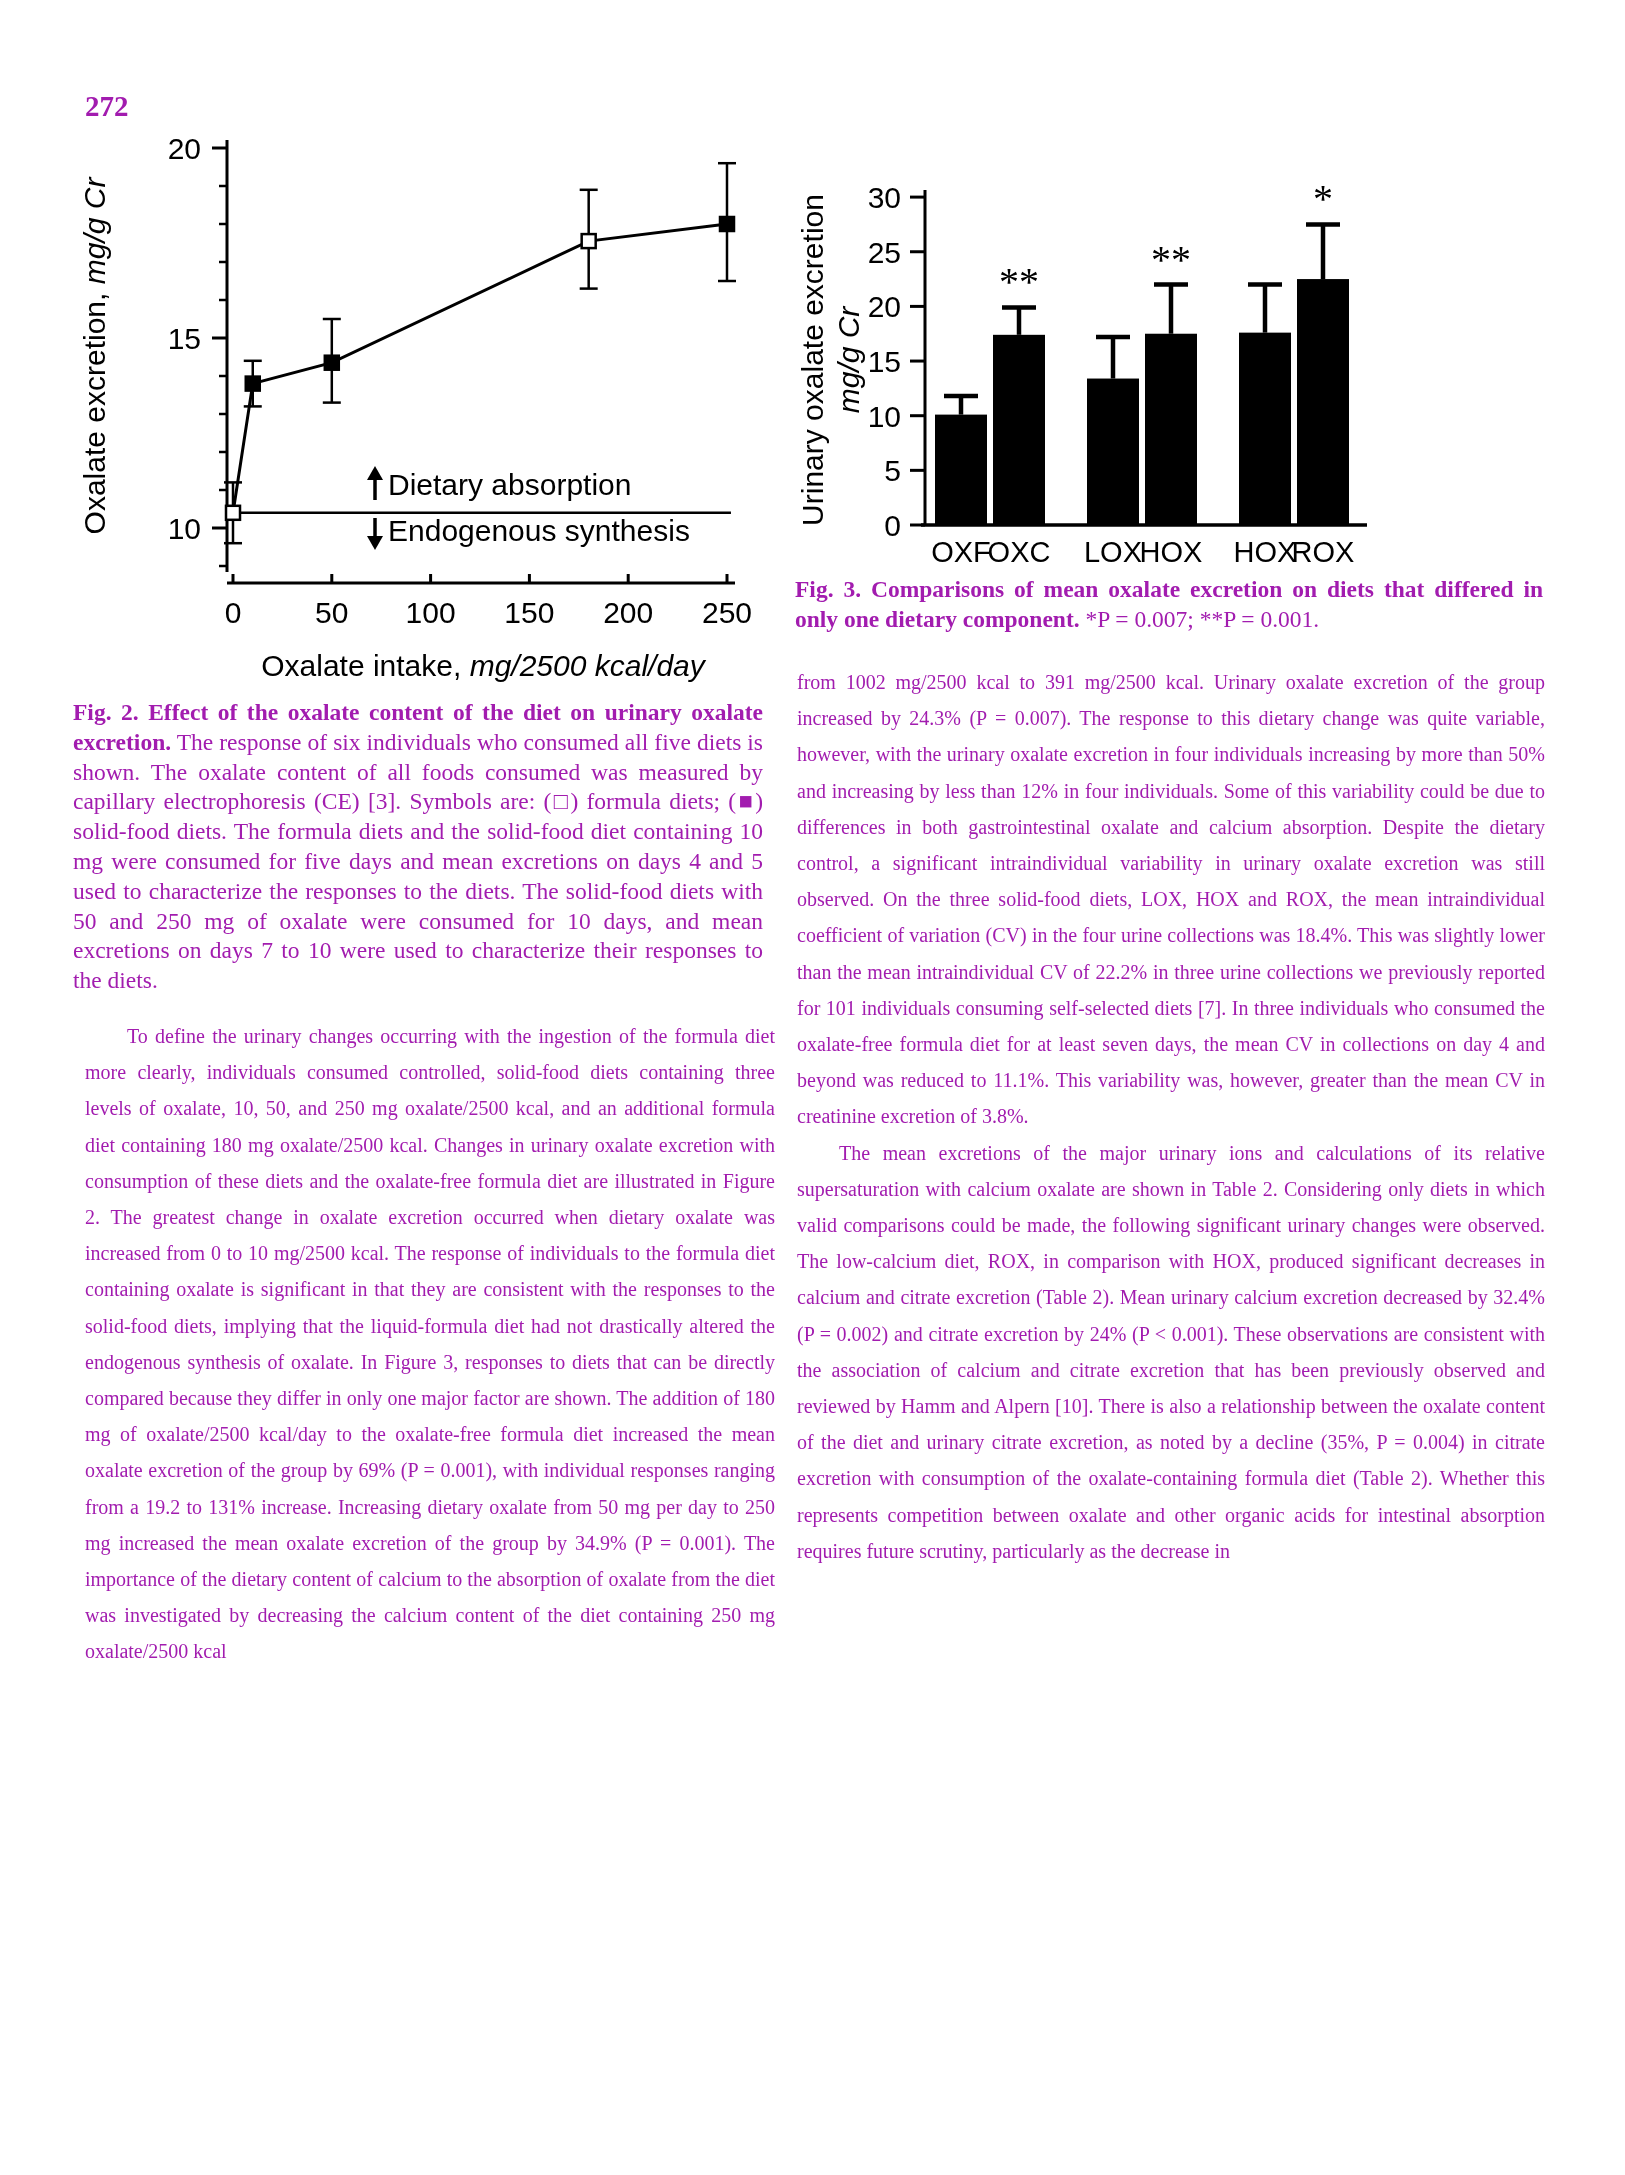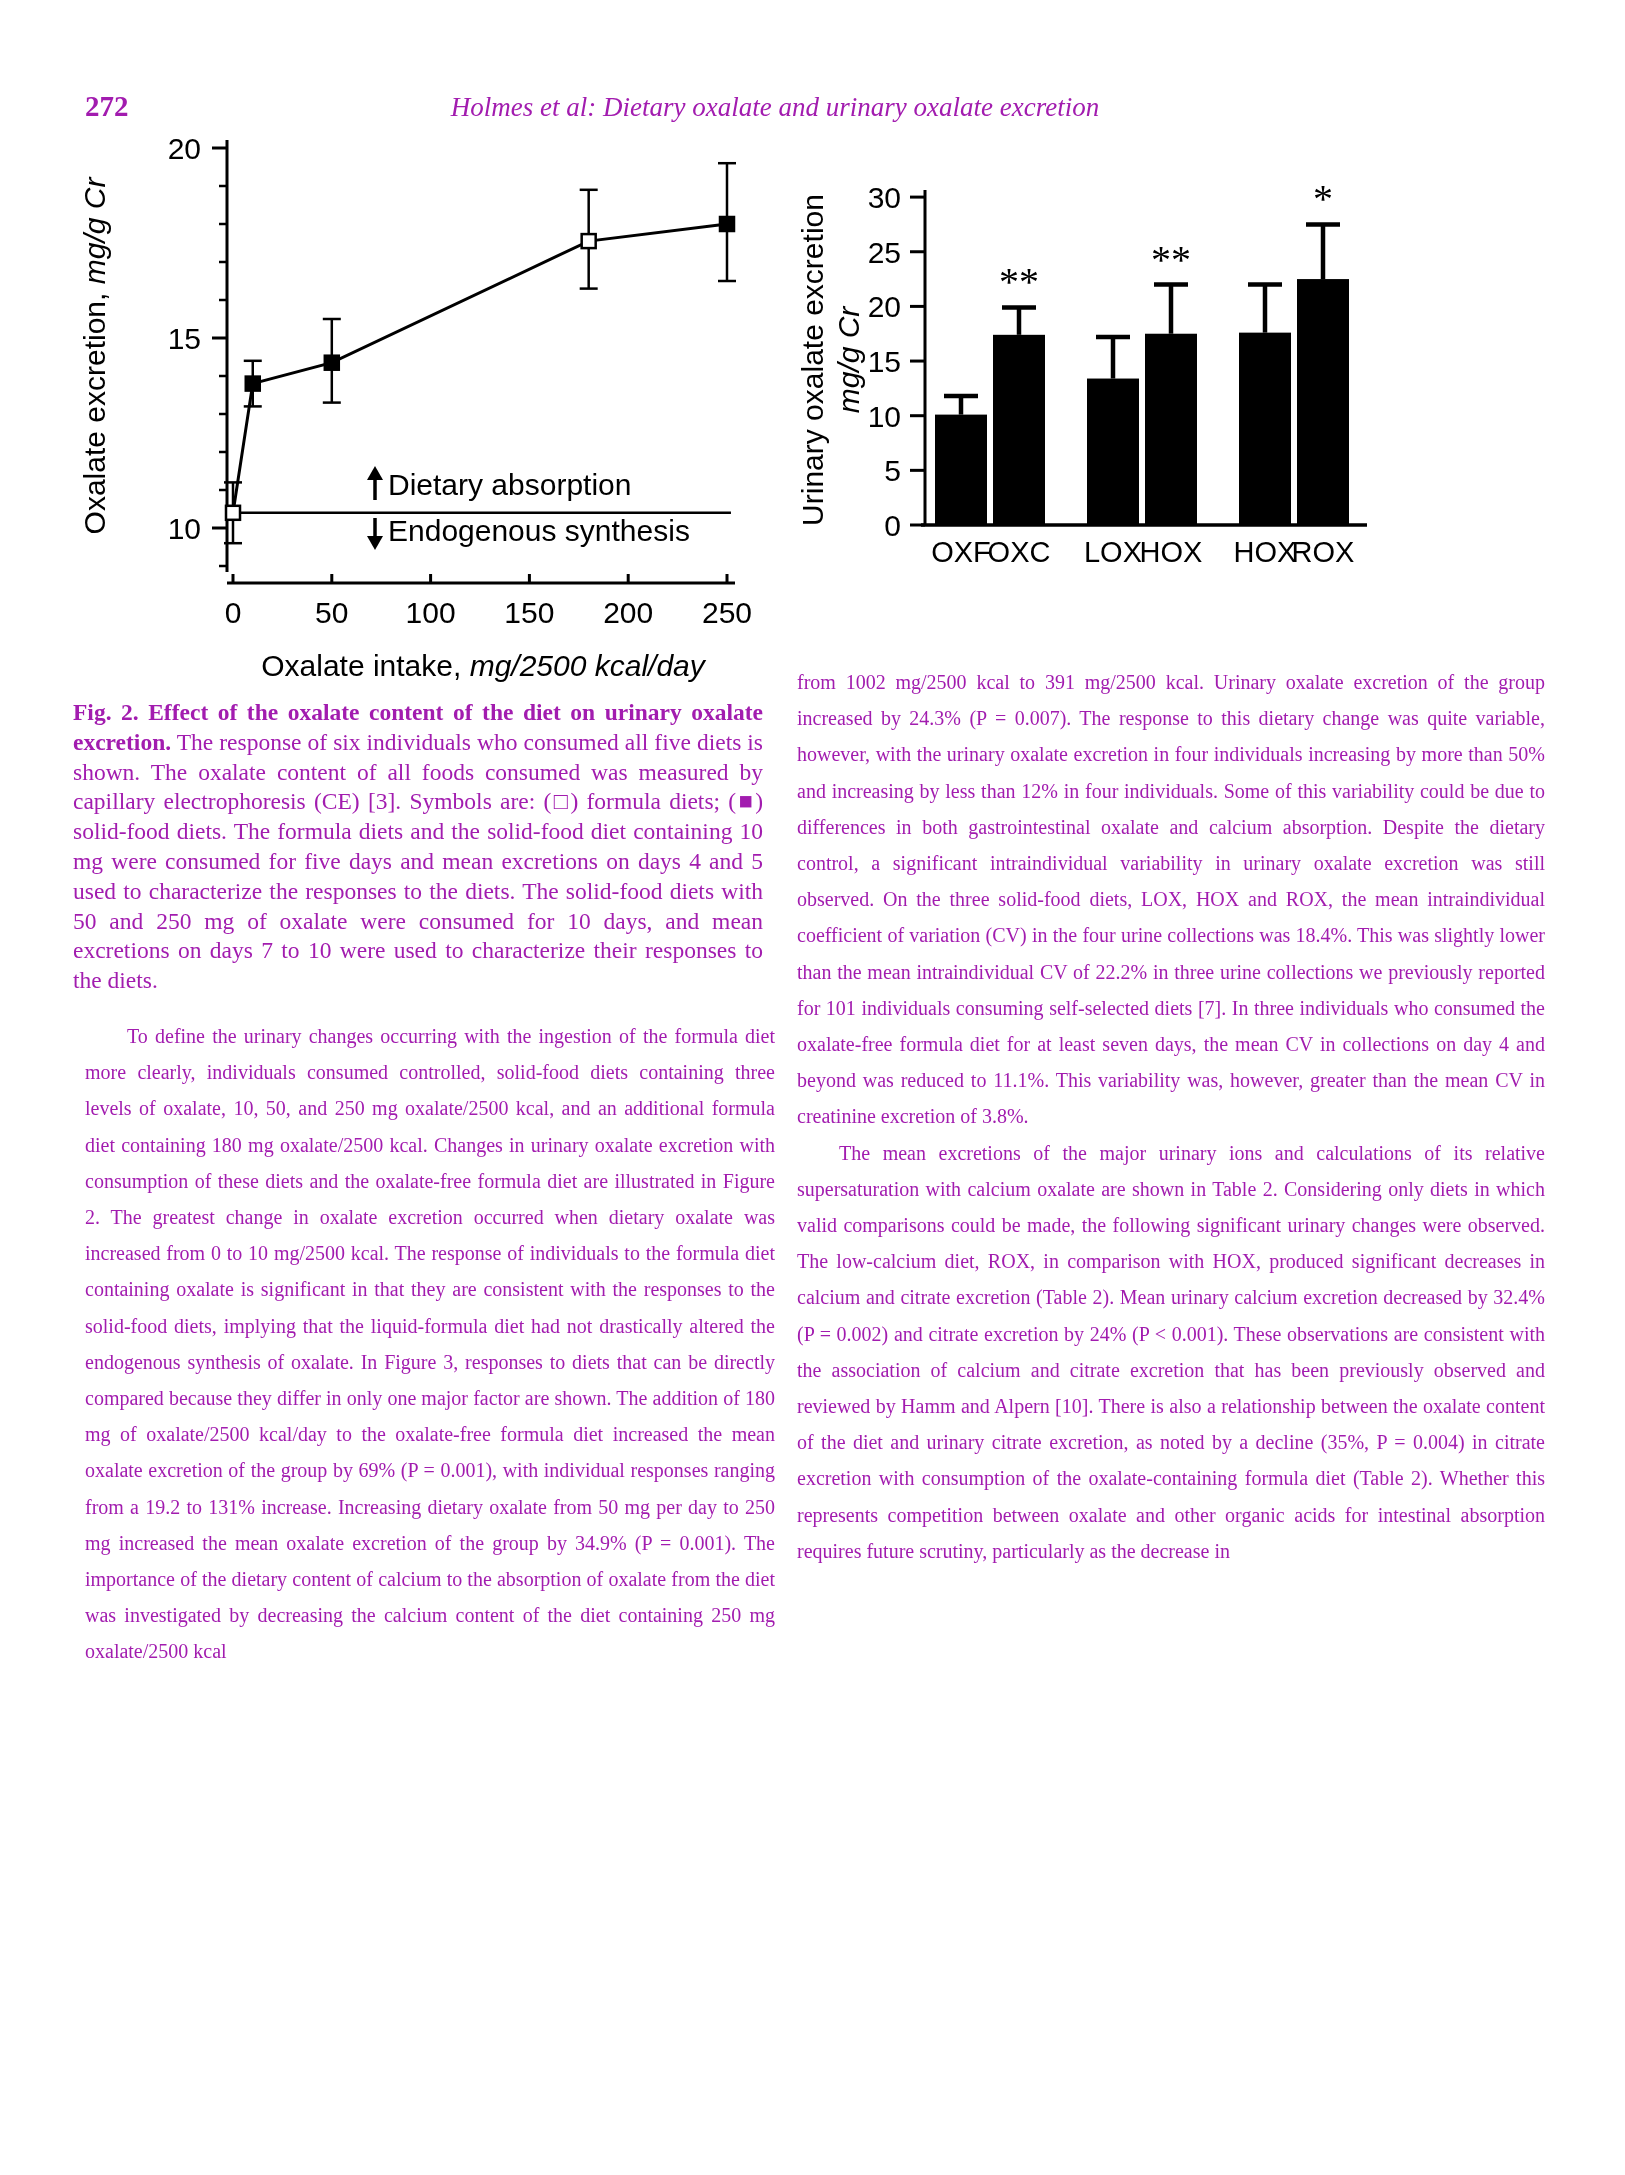--- a/index.html
+++ b/index.html
@@ -23,21 +23,20 @@
   .col p.noindent{text-indent:0;}
   .col-left{left:85px;top:1018px;width:690px;}
   .col-right{left:797px;top:664px;width:748px;}
 </style>
 </head>
 <body>
 
 <div class="page">
 
   <span class="pagenum">272</span>
-  <span class="running-title">Holmes et al: Dietary oxalate and urinary oxalate excretion</span>
 
   <svg id="fig2-svg" class="chart-svg" viewBox="0 0 700 600">
       <line x1="152" y1="12" x2="152" y2="444" stroke="#000" stroke-width="3"></line>
       <line x1="137" y1="400" x2="152" y2="400" stroke="#000" stroke-width="3"></line>
       <text x="126" y="411" class="axt" text-anchor="end">10</text>
       <line x1="137" y1="210" x2="152" y2="210" stroke="#000" stroke-width="3"></line>
       <text x="126" y="221" class="axt" text-anchor="end">15</text>
       <line x1="137" y1="20" x2="152" y2="20" stroke="#000" stroke-width="3"></line>
       <text x="126" y="31" class="axt" text-anchor="end">20</text>
       <line x1="144" y1="438" x2="152" y2="438" stroke="#000" stroke-width="2.5"></line>
@@ -135,20 +134,21 @@
       <line x1="470" y1="184.63199999999998" x2="470" y2="136.54000000000002" stroke="#000" stroke-width="4.5"></line>
       <line x1="453" y1="136.54000000000002" x2="487" y2="136.54000000000002" stroke="#000" stroke-width="4.5"></line>
       <text x="470" y="414" class="axt2" text-anchor="middle">HOX</text>
       <rect x="502" y="131.07500000000002" width="52" height="245.92499999999998" fill="#000000"></rect>
       <line x1="528" y1="131.07500000000002" x2="528" y2="76.42500000000001" stroke="#000" stroke-width="4.5"></line>
       <line x1="511" y1="76.42500000000001" x2="545" y2="76.42500000000001" stroke="#000" stroke-width="4.5"></line>
       <text x="528" y="64.42500000000001" class="star" text-anchor="middle">*</text>
       <text x="528" y="414" class="axt2" text-anchor="middle">ROX</text>
     </svg>
 
+  <p class="caption fig3cap"><b>Fig. 3. Comparisons of mean oxalate excretion on diets that differed in only one dietary component.</b> <span>*P = 0.007; **P = 0.001.</span></p>
 
   <p class="caption fig2cap"><b>Fig. 2. Effect of the oxalate content of the diet on urinary oxalate excretion.</b> <span>The response of six individuals who consumed all five diets is shown. The oxalate content of all foods consumed was measured by capillary electrophoresis (CE) [3]. Symbols are: (□) formula diets; (■) solid-food diets. The formula diets and the solid-food diet containing 10 mg were consumed for five days and mean excretions on days 4 and 5 used to characterize the responses to the diets. The solid-food diets with 50 and 250 mg of oxalate were consumed for 10 days, and mean excretions on days 7 to 10 were used to characterize their responses to the diets.</span></p>
 
   <div class="col col-left">
     <p>To define the urinary changes occurring with the ingestion of the formula diet more clearly, individuals consumed controlled, solid-food diets containing three levels of oxalate, 10, 50, and 250 mg oxalate/2500 kcal, and an additional formula diet containing 180 mg oxalate/2500 kcal. Changes in urinary oxalate excretion with consumption of these diets and the oxalate-free formula diet are illustrated in Figure 2. The greatest change in oxalate excretion occurred when dietary oxalate was increased from 0 to 10 mg/2500 kcal. The response of individuals to the formula diet containing oxalate is significant in that they are consistent with the responses to the solid-food diets, implying that the liquid-formula diet had not drastically altered the endogenous synthesis of oxalate. In Figure 3, responses to diets that can be directly compared because they differ in only one major factor are shown. The addition of 180 mg of oxalate/2500 kcal/day to the oxalate-free formula diet increased the mean oxalate excretion of the group by 69% (P = 0.001), with individual responses ranging from a 19.2 to 131% increase. Increasing dietary oxalate from 50 mg per day to 250 mg increased the mean oxalate excretion of the group by 34.9% (P = 0.001). The importance of the dietary content of calcium to the absorption of oxalate from the diet was investigated by decreasing the calcium content of the diet containing 250 mg oxalate/2500 kcal</p>
   </div>
 
   <div class="col col-right">
     <p class="noindent">from 1002 mg/2500 kcal to 391 mg/2500 kcal. Urinary oxalate excretion of the group increased by 24.3% (P = 0.007). The response to this dietary change was quite variable, however, with the urinary oxalate excretion in four individuals increasing by more than 50% and increasing by less than 12% in four individuals. Some of this variability could be due to differences in both gastrointestinal oxalate and calcium absorption. Despite the dietary control, a significant intraindividual variability in urinary oxalate excretion was still observed. On the three solid-food diets, LOX, HOX and ROX, the mean intraindividual coefficient of variation (CV) in the four urine collections was 18.4%. This was slightly lower than the mean intraindividual CV of 22.2% in three urine collections we previously reported for 101 individuals consuming self-selected diets [7]. In three individuals who consumed the oxalate-free formula diet for at least seven days, the mean CV in collections on day 4 and beyond was reduced to 11.1%. This variability was, however, greater than the mean CV in creatinine excretion of 3.8%.</p>
     <p>The mean excretions of the major urinary ions and calculations of its relative supersaturation with calcium oxalate are shown in Table 2. Considering only diets in which valid comparisons could be made, the following significant urinary changes were observed. The low-calcium diet, ROX, in comparison with HOX, produced significant decreases in calcium and citrate excretion (Table 2). Mean urinary calcium excretion decreased by 32.4% (P = 0.002) and citrate excretion by 24% (P &lt; 0.001). These observations are consistent with the association of calcium and citrate excretion that has been previously observed and reviewed by Hamm and Alpern [10]. There is also a relationship between the oxalate content of the diet and urinary citrate excretion, as noted by a decline (35%, P = 0.004) in citrate excretion with consumption of the oxalate-containing formula diet (Table 2). Whether this represents competition between oxalate and other organic acids for intestinal absorption requires future scrutiny, particularly as the decrease in</p>

